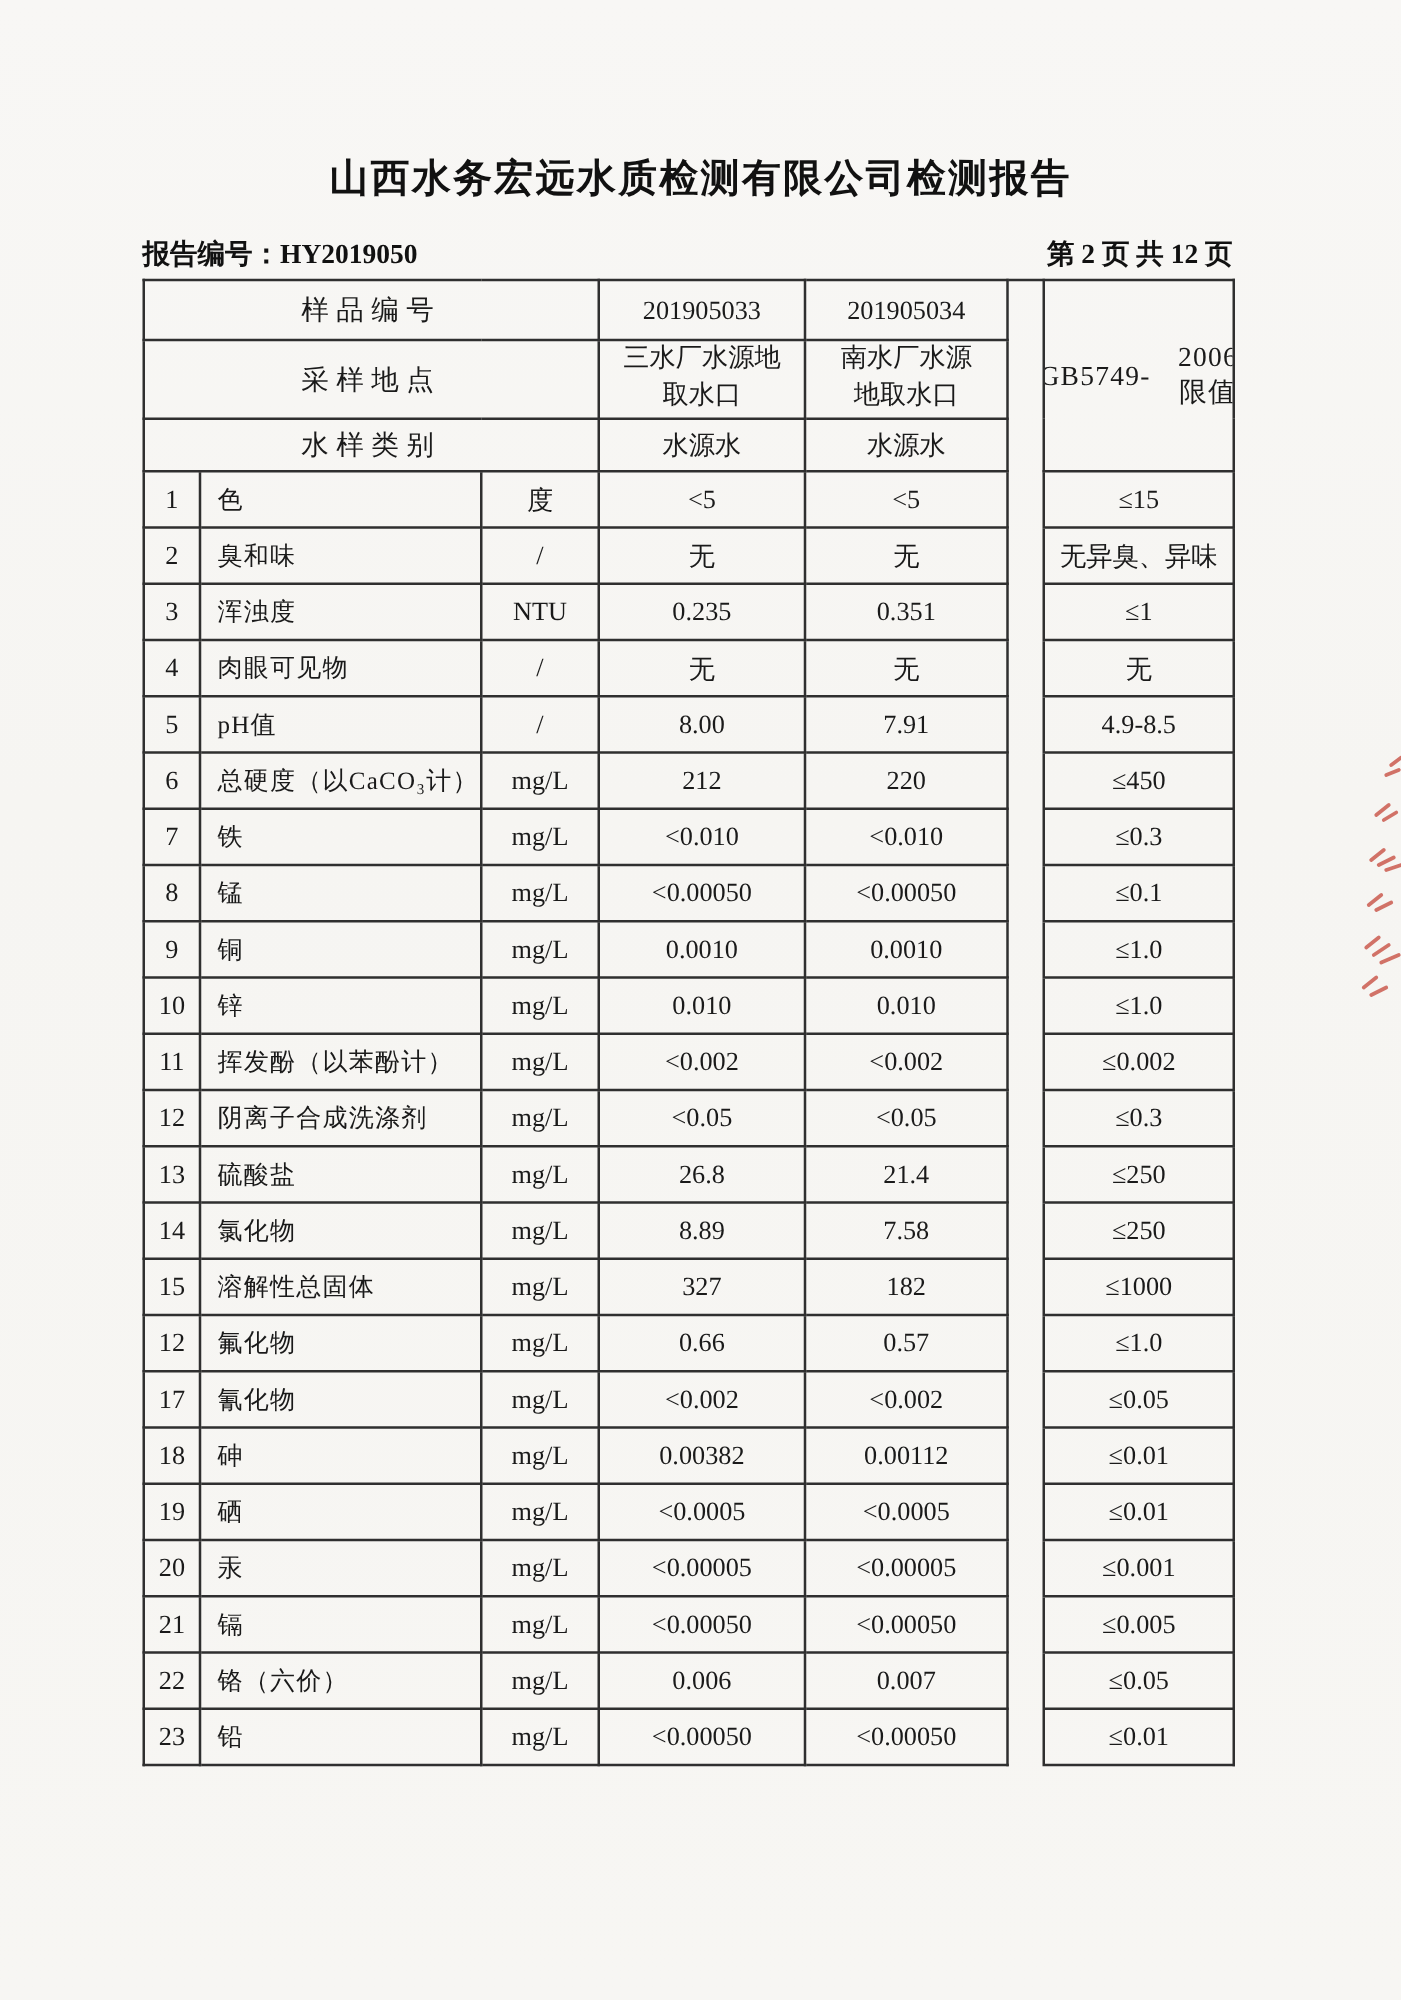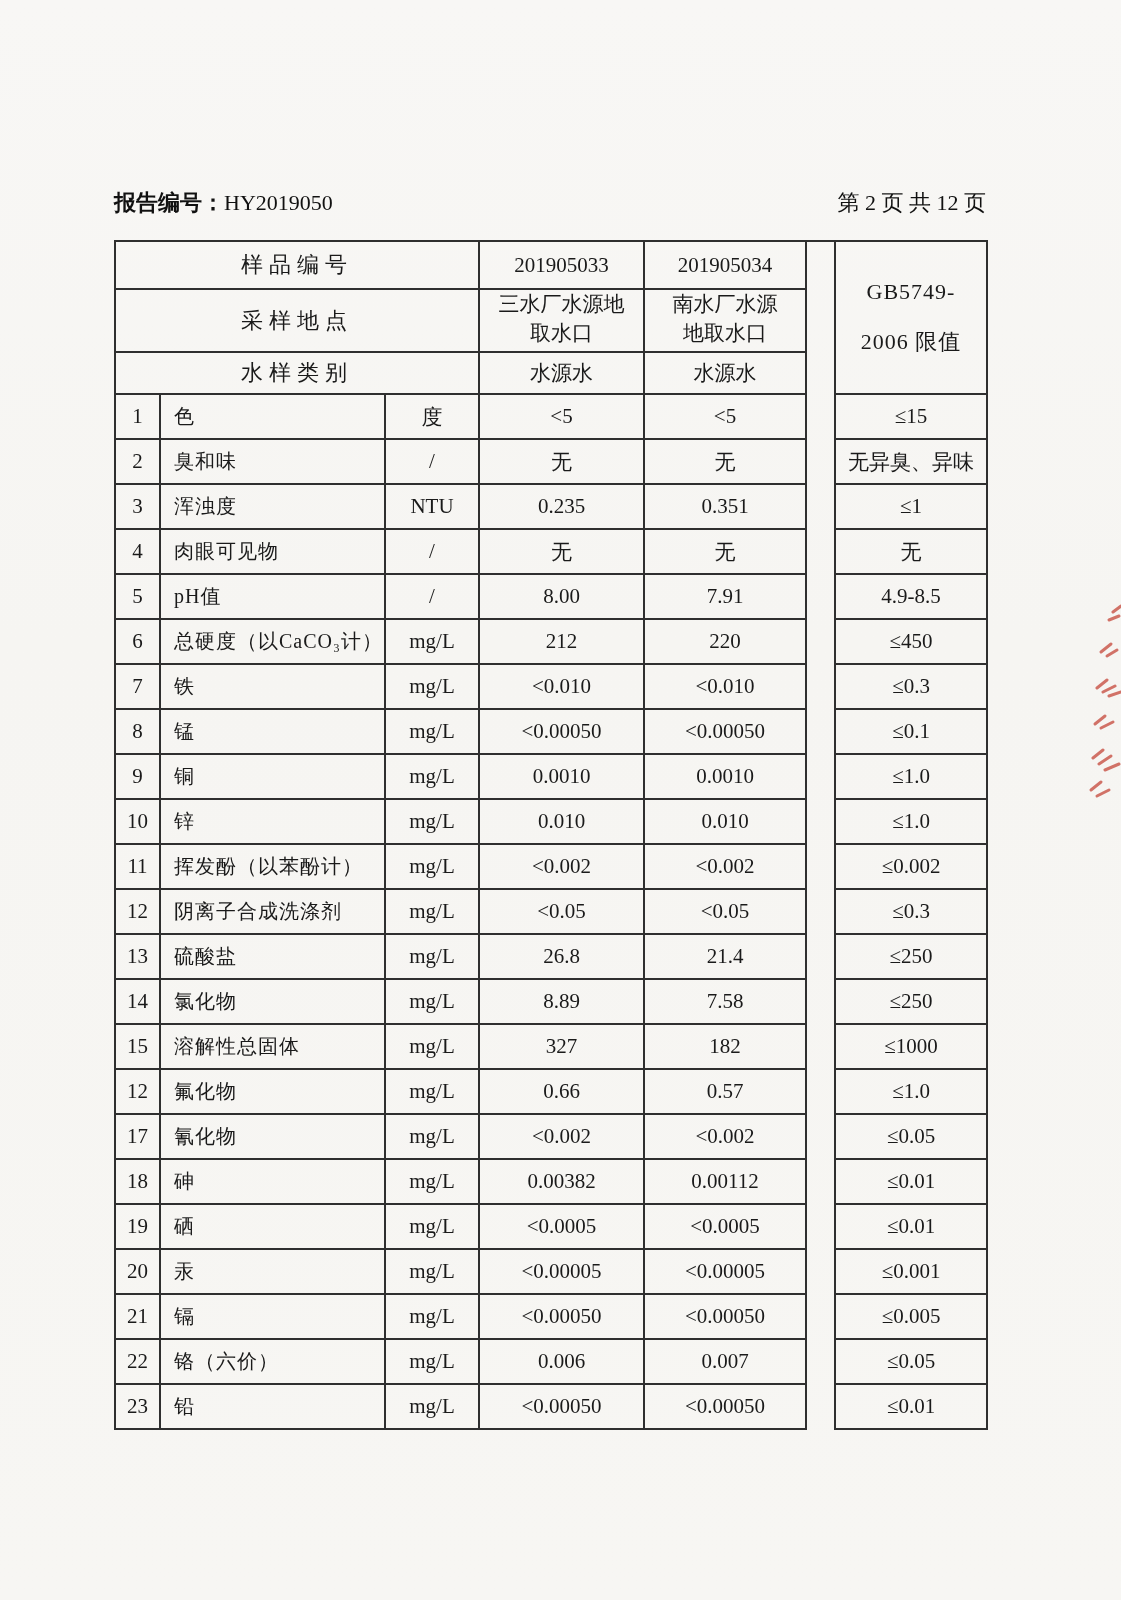--- a/index.html
+++ b/index.html
@@ -17,54 +17,55 @@
     text-align:center;
     font-family:"Liberation Sans", sans-serif;
     font-weight:bold;font-size:31px;letter-spacing:2px;color:#111;
   }
   .meta{
     position:absolute;top:188px;left:114px;width:872px;
     display:flex;justify-content:space-between;align-items:baseline;
     font-family:"Liberation Sans", sans-serif;
     font-weight:bold;font-size:22px;color:#111;
   }
-  .meta .num{font-family:"Liberation Serif", serif;font-weight:normal;}
+  .meta .num{font-family:"Liberation Serif", serif;font-weight:bold;}
   table.report{
-    position:absolute;top:240px;left:114px;
+    position:absolute;top:223px;left:114px;
     width:872px;border-collapse:collapse;table-layout:fixed;
   }
   td{
     border:2px solid #2f2f2f;
     text-align:center;vertical-align:middle;
     font-size:21px;color:#1a1a1a;
     padding:0 2px;
     overflow:hidden;
   }
   tr.h1 td{height:46px;}
   tr.h2 td{height:61px;}
   tr.h3 td{height:40px;}
   tr.dr td{height:43px;}
   td.c-hlabel{font-size:22px;letter-spacing:6px;}
   td.c-name{text-align:left;padding-left:13px;font-size:20px;letter-spacing:1px;white-space:nowrap;}
   td.c-strip{border-top:none;border-bottom:none;background:transparent;}
   td.strip-top{border-top:2px solid #2f2f2f;}
   td.c-limit{font-size:21px;}
   .pre{white-space:pre-line;line-height:1.35;font-size:21px;font-family:Liberation Mono, monospace;}
-  .limit-head{display:flex;flex-direction:column;justify-content:center;align-items:center;gap:22px;
+  .limit-head{display:flex;flex-direction:row;justify-content:center;align-items:center;gap:22px;
     font-size:22px;letter-spacing:1px;}
   .stamp{
     position:absolute;top:600px;right:0;width:42px;height:200px;
     overflow:hidden;pointer-events:none;opacity:.88;
   }
 </style>
 </head>
 <body>
 
 <div class="sheet">
 
+  <div class="title">山西水务宏远水质检测有限公司检测报告</div>
 
   <div class="meta">
     <div><span>报告编号：</span><span class="num">HY2019050</span></div>
     <div class="num">第 2 页 共 12 页</div>
   </div>
 
   <table class="report">
     <colgroup>
       <col style="width:45px">
         <col style="width:225px">

